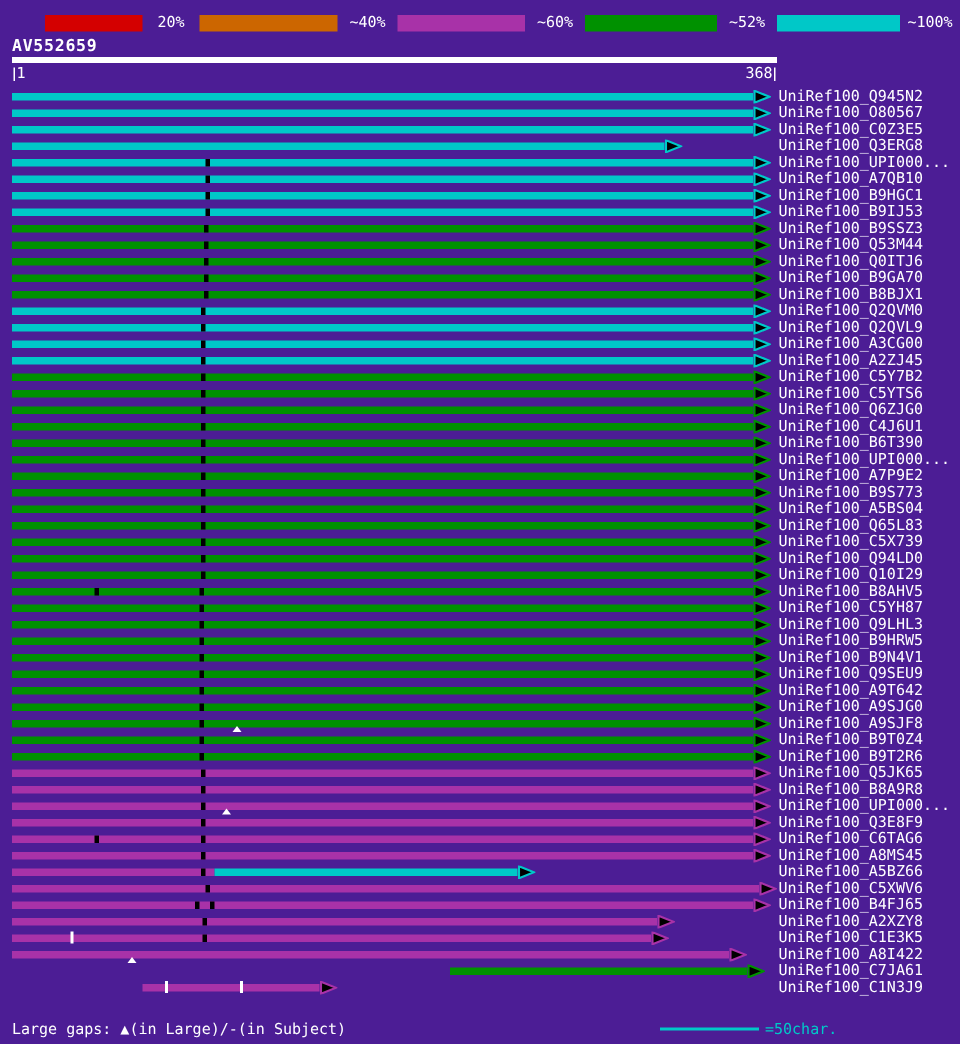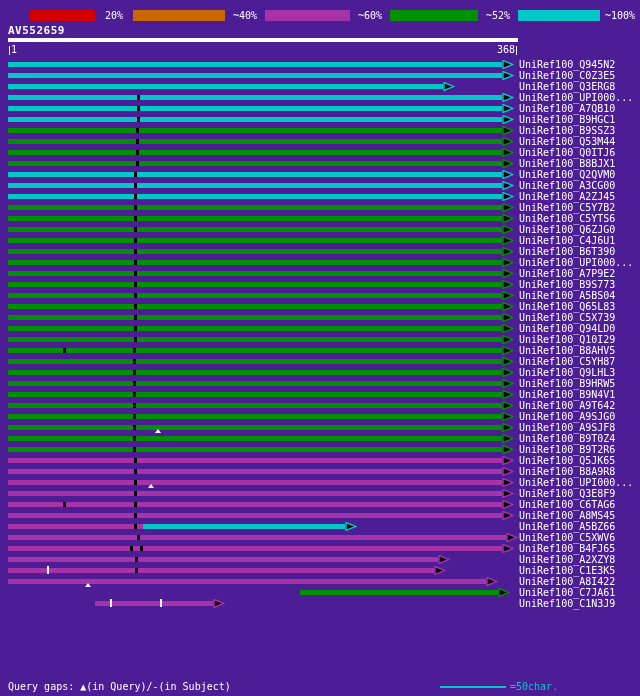--- a/index.html
+++ b/index.html
@@ -73,20 +73,29 @@
         </div>
         <div class="rlabel">UniRef100_Q945N2</div>
       </div>
       <div class="row">
         <div class="plot">
           <div class="seg" style="left: 8px; width: 494px; background: rgb(0, 200, 200);"></div>
           <div class="arrow" style="left: 502px;"><svg width="12" height="9" viewBox="0 0 12 9">
               <polygon points="1,0.5 11,4.5 1,8.5" fill="#000000" stroke="#00c8c8" stroke-width="1.4"></polygon>
             </svg></div>
         </div>
+        <div class="rlabel">UniRef100_O80567</div>
+      </div>
+      <div class="row">
+        <div class="plot">
+          <div class="seg" style="left: 8px; width: 494px; background: rgb(0, 200, 200);"></div>
+          <div class="arrow" style="left: 502px;"><svg width="12" height="9" viewBox="0 0 12 9">
+              <polygon points="1,0.5 11,4.5 1,8.5" fill="#000000" stroke="#00c8c8" stroke-width="1.4"></polygon>
+            </svg></div>
+        </div>
         <div class="rlabel">UniRef100_C0Z3E5</div>
       </div>
       <div class="row">
         <div class="plot">
           <div class="seg" style="left: 8px; width: 435px; background: rgb(0, 200, 200);"></div>
           <div class="arrow" style="left: 443px;"><svg width="12" height="9" viewBox="0 0 12 9">
               <polygon points="1,0.5 11,4.5 1,8.5" fill="#000000" stroke="#00c8c8" stroke-width="1.4"></polygon>
             </svg></div>
         </div>
         <div class="rlabel">UniRef100_Q3ERG8</div>
@@ -116,20 +125,30 @@
           <div class="seg" style="left: 8px; width: 494px; background: rgb(0, 200, 200);"></div>
           <div class="arrow" style="left: 502px;"><svg width="12" height="9" viewBox="0 0 12 9">
               <polygon points="1,0.5 11,4.5 1,8.5" fill="#000000" stroke="#00c8c8" stroke-width="1.4"></polygon>
             </svg></div>
           <div class="tick" style="left: 137px;"></div>
         </div>
         <div class="rlabel">UniRef100_B9HGC1</div>
       </div>
       <div class="row">
         <div class="plot">
+          <div class="seg" style="left: 8px; width: 494px; background: rgb(0, 200, 200);"></div>
+          <div class="arrow" style="left: 502px;"><svg width="12" height="9" viewBox="0 0 12 9">
+              <polygon points="1,0.5 11,4.5 1,8.5" fill="#000000" stroke="#00c8c8" stroke-width="1.4"></polygon>
+            </svg></div>
+          <div class="tick" style="left: 137px;"></div>
+        </div>
+        <div class="rlabel">UniRef100_B9IJ53</div>
+      </div>
+      <div class="row">
+        <div class="plot">
           <div class="seg" style="left: 8px; width: 494px; background: rgb(0, 145, 0);"></div>
           <div class="arrow" style="left: 502px;"><svg width="12" height="9" viewBox="0 0 12 9">
               <polygon points="1,0.5 11,4.5 1,8.5" fill="#000000" stroke="#009100" stroke-width="1.4"></polygon>
             </svg></div>
           <div class="tick" style="left: 136px;"></div>
         </div>
         <div class="rlabel">UniRef100_B9SSZ3</div>
       </div>
       <div class="row">
         <div class="plot">
@@ -152,40 +171,60 @@
         <div class="rlabel">UniRef100_Q0ITJ6</div>
       </div>
       <div class="row">
         <div class="plot">
           <div class="seg" style="left: 8px; width: 494px; background: rgb(0, 145, 0);"></div>
           <div class="arrow" style="left: 502px;"><svg width="12" height="9" viewBox="0 0 12 9">
               <polygon points="1,0.5 11,4.5 1,8.5" fill="#000000" stroke="#009100" stroke-width="1.4"></polygon>
             </svg></div>
           <div class="tick" style="left: 136px;"></div>
         </div>
+        <div class="rlabel">UniRef100_B9GA70</div>
+      </div>
+      <div class="row">
+        <div class="plot">
+          <div class="seg" style="left: 8px; width: 494px; background: rgb(0, 145, 0);"></div>
+          <div class="arrow" style="left: 502px;"><svg width="12" height="9" viewBox="0 0 12 9">
+              <polygon points="1,0.5 11,4.5 1,8.5" fill="#000000" stroke="#009100" stroke-width="1.4"></polygon>
+            </svg></div>
+          <div class="tick" style="left: 136px;"></div>
+        </div>
         <div class="rlabel">UniRef100_B8BJX1</div>
       </div>
       <div class="row">
         <div class="plot">
           <div class="seg" style="left: 8px; width: 494px; background: rgb(0, 200, 200);"></div>
           <div class="arrow" style="left: 502px;"><svg width="12" height="9" viewBox="0 0 12 9">
               <polygon points="1,0.5 11,4.5 1,8.5" fill="#000000" stroke="#00c8c8" stroke-width="1.4"></polygon>
             </svg></div>
           <div class="tick" style="left: 134px;"></div>
         </div>
         <div class="rlabel">UniRef100_Q2QVM0</div>
       </div>
       <div class="row">
         <div class="plot">
           <div class="seg" style="left: 8px; width: 494px; background: rgb(0, 200, 200);"></div>
           <div class="arrow" style="left: 502px;"><svg width="12" height="9" viewBox="0 0 12 9">
               <polygon points="1,0.5 11,4.5 1,8.5" fill="#000000" stroke="#00c8c8" stroke-width="1.4"></polygon>
             </svg></div>
           <div class="tick" style="left: 134px;"></div>
         </div>
+        <div class="rlabel">UniRef100_Q2QVL9</div>
+      </div>
+      <div class="row">
+        <div class="plot">
+          <div class="seg" style="left: 8px; width: 494px; background: rgb(0, 200, 200);"></div>
+          <div class="arrow" style="left: 502px;"><svg width="12" height="9" viewBox="0 0 12 9">
+              <polygon points="1,0.5 11,4.5 1,8.5" fill="#000000" stroke="#00c8c8" stroke-width="1.4"></polygon>
+            </svg></div>
+          <div class="tick" style="left: 134px;"></div>
+        </div>
         <div class="rlabel">UniRef100_A3CG00</div>
       </div>
       <div class="row">
         <div class="plot">
           <div class="seg" style="left: 8px; width: 494px; background: rgb(0, 200, 200);"></div>
           <div class="arrow" style="left: 502px;"><svg width="12" height="9" viewBox="0 0 12 9">
               <polygon points="1,0.5 11,4.5 1,8.5" fill="#000000" stroke="#00c8c8" stroke-width="1.4"></polygon>
             </svg></div>
           <div class="tick" style="left: 134px;"></div>
         </div>
@@ -364,20 +403,30 @@
       </div>
       <div class="row">
         <div class="plot">
           <div class="seg" style="left: 8px; width: 494px; background: rgb(0, 145, 0);"></div>
           <div class="arrow" style="left: 502px;"><svg width="12" height="9" viewBox="0 0 12 9">
               <polygon points="1,0.5 11,4.5 1,8.5" fill="#000000" stroke="#009100" stroke-width="1.4"></polygon>
             </svg></div>
           <div class="tick" style="left: 133px;"></div>
         </div>
         <div class="rlabel">UniRef100_B9N4V1</div>
+      </div>
+      <div class="row">
+        <div class="plot">
+          <div class="seg" style="left: 8px; width: 494px; background: rgb(0, 145, 0);"></div>
+          <div class="arrow" style="left: 502px;"><svg width="12" height="9" viewBox="0 0 12 9">
+              <polygon points="1,0.5 11,4.5 1,8.5" fill="#000000" stroke="#009100" stroke-width="1.4"></polygon>
+            </svg></div>
+          <div class="tick" style="left: 133px;"></div>
+        </div>
+        <div class="rlabel">UniRef100_Q9SEU9</div>
       </div>
       <div class="row">
         <div class="plot">
           <div class="seg" style="left: 8px; width: 494px; background: rgb(0, 145, 0);"></div>
           <div class="arrow" style="left: 502px;"><svg width="12" height="9" viewBox="0 0 12 9">
               <polygon points="1,0.5 11,4.5 1,8.5" fill="#000000" stroke="#009100" stroke-width="1.4"></polygon>
             </svg></div>
           <div class="tick" style="left: 133px;"></div>
         </div>
         <div class="rlabel">UniRef100_A9T642</div>
@@ -564,19 +613,19 @@
               <polygon points="1,0.5 11,4.5 1,8.5" fill="#000000" stroke="#a832a8" stroke-width="1.4"></polygon>
             </svg></div>
           <div class="wtick" style="left: 110px;"></div>
           <div class="wtick" style="left: 160px;"></div>
         </div>
         <div class="rlabel">UniRef100_C1N3J9</div>
       </div>
     </div>
 
   <div class="legend">
-    <span class="legend-left">Query gaps: ▲(in Query)/-(in Subject)</span>
+    <span class="legend-left">Large gaps: ▲(in Large)/-(in Subject)</span>
     <span class="legend-right">
       <span class="unitline"></span><span class="unittext">=50char.</span>
     </span>
   </div>
 
 </div>
 
 </body></html>

